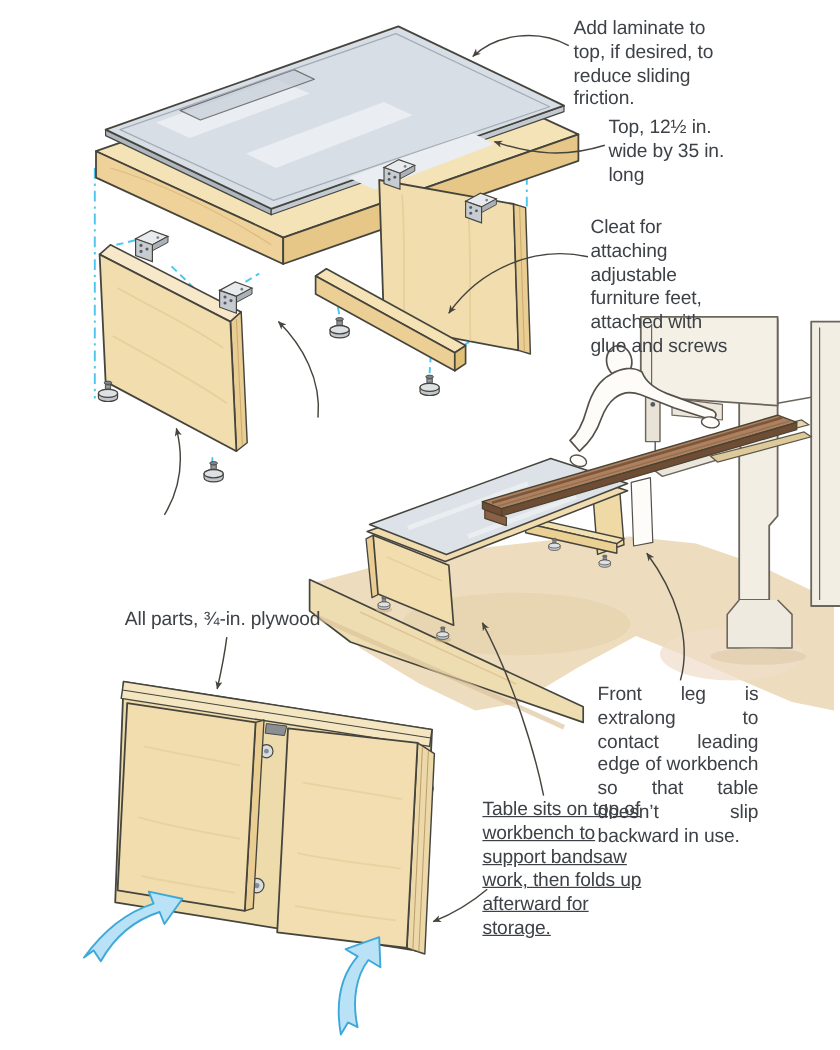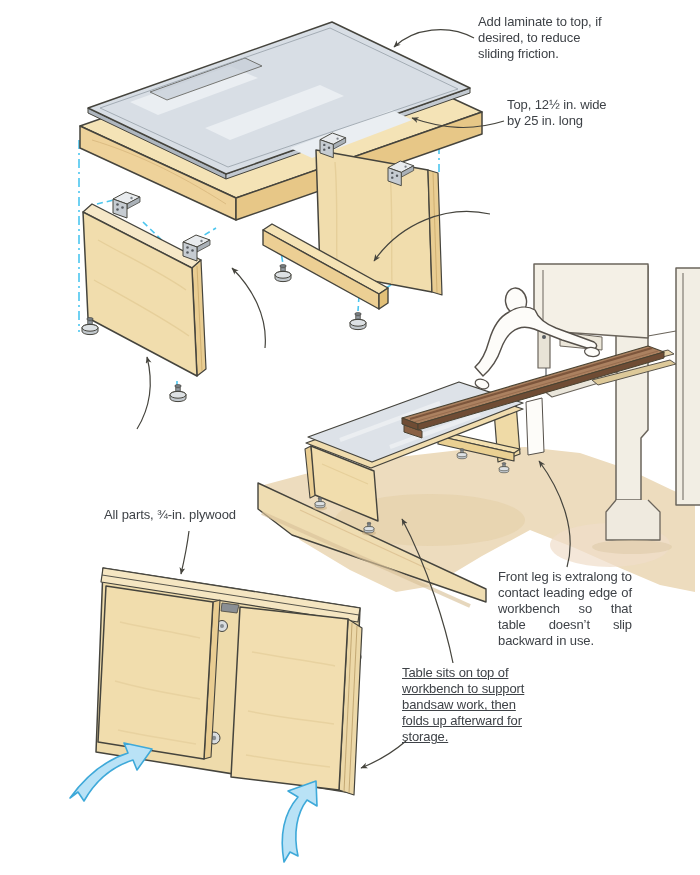--- a/index.html
+++ b/index.html
@@ -1,19 +1,19 @@
 <!DOCTYPE html>
 <html><head>
 <meta charset="utf-8">
 <style>
   html,body{margin:0;padding:0;background:#fff;}
   .canvas{position:relative;width:700px;height:875px;background:#ffffff;overflow:hidden;
           font-family:"Liberation Sans",sans-serif;}
   .canvas svg{position:absolute;left:0;top:0;}
-  .lbl{position:absolute;font-size:13px;line-height:1.24;color:#3e4247;letter-spacing:-0.1px;}
+  .lbl{position:absolute;font-size:16px;line-height:1.24;color:#3e4247;letter-spacing:-0.1px;}
   .lbl.nowrap{white-space:nowrap;}
   .lbl.justify{text-align:justify;text-align-last:left;}
 </style>
 </head>
 <body>
 
 <div class="canvas">
 <svg width="700" height="875" viewBox="0 0 700 875">
   <defs>
     <marker id="ah" markerWidth="9" markerHeight="9" refX="6.5" refY="3" orient="auto" markerUnits="userSpaceOnUse">
@@ -235,22 +235,23 @@
     <path marker-end="url(#ah)" d="M 137,429 C 153,403 152,377 147,357"></path>
     <path marker-end="url(#ah)" d="M 189,531 C 187,547 184,561 181,574"></path>
     <path marker-end="url(#ah)" d="M 453,663 C 446,628 428,568 402,519"></path>
     <path marker-end="url(#ah)" d="M 406,741 C 392,753 376,762 361,768"></path>
     <path marker-end="url(#ah)" d="M 567,567 C 577,532 562,492 539,461"></path>
   </g>
 </svg>
 
   <div class="lbl" style="left:478px;top:14px;width:124px;">Add laminate to top, if desired, to reduce sliding friction.</div>
 
-  <div class="lbl" style="left:507px;top:97px;width:112px;">Top, 12½ in. wide by 25 in. long</div>
-
+  <div class="lbl" style="left:507px;top:97px;width:112px;">Top, 12½ in. wide by 35 in. long</div>
+
+  <div class="lbl" style="left:492px;top:180px;width:126px;">Cleat for attaching adjustable furniture feet, attached with glue and screws</div>
 
 
 
   <div class="lbl nowrap" style="left:104px;top:507px;">All parts, ¾-in. plywood</div>
 
   <div class="lbl justify" style="left:498px;top:569px;width:134px;">Front leg is extralong to contact leading edge of workbench so that table doesn’t slip backward in use.</div>
 
   <div class="lbl" style="left:402px;top:665px;width:144px;text-decoration:underline;">Table sits on top of workbench to support bandsaw work, then folds up afterward for storage.</div>
 </div>
 

